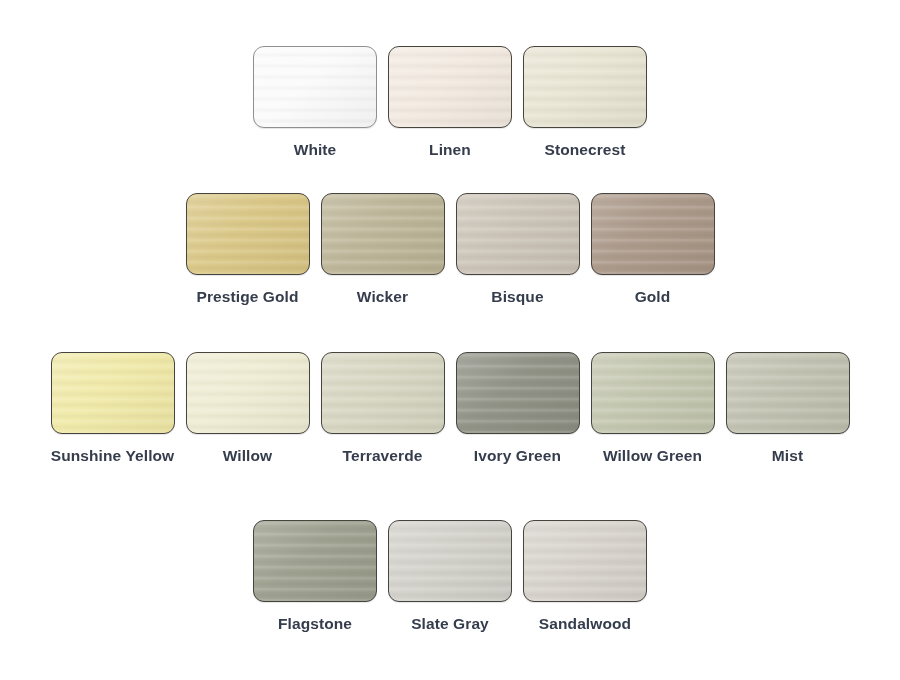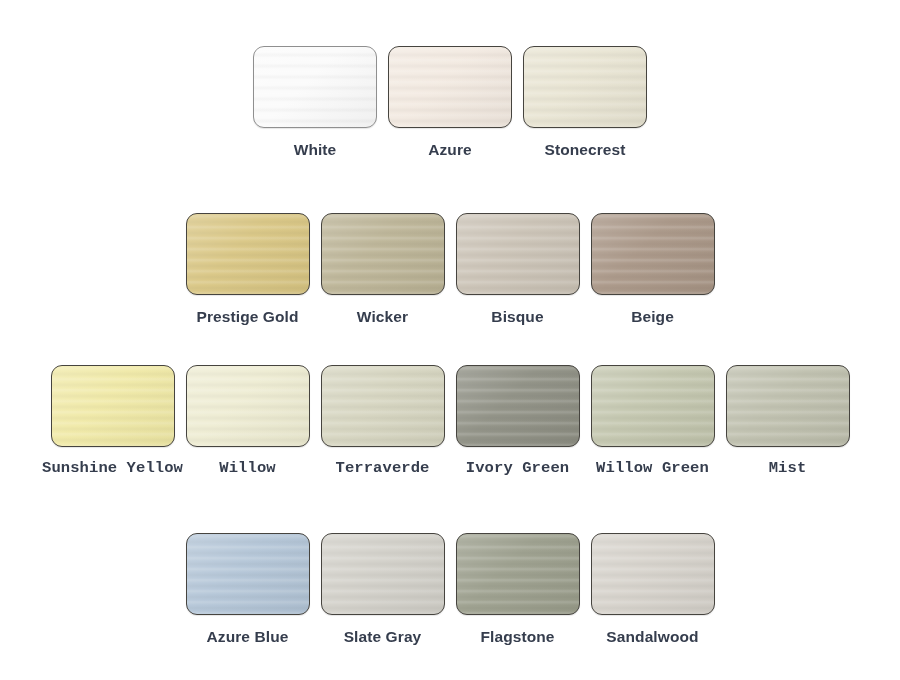--- a/index.html
+++ b/index.html
@@ -17,33 +17,32 @@
 
   #palette {
     width: 900px;
     height: 680px;
     position: relative;
     box-sizing: border-box;
     padding-top: 46px;
     display: flex;
     flex-direction: column;
     align-items: center;
-    gap: 20px;
   }
 
   .swatch-row {
     display: flex;
     flex-direction: row;
     justify-content: center;
     align-items: flex-start;
   }
 
   .row-gap-1 { margin-bottom: 35px; }
-  .row-gap-2 { margin-bottom: 21px; }
-  .row-gap-3 { margin-bottom: 36px; font-family: Liberation Mono, monospace; }
+  .row-gap-2 { margin-bottom: 48px; }
+  .row-gap-3 { margin-bottom: 56px; }
 
   .swatch-cell {
     width: 135px;
     display: flex;
     flex-direction: column;
     align-items: center;
   }
 
   .chip {
     width: 124px;
@@ -106,21 +105,21 @@
 <body style="background: rgb(255, 255, 255);">
 
 <div id="palette">
     <div class="swatch-row row-gap-1">
       <div class="swatch-cell">
         <div class="chip light-border" style="background-color: rgb(251, 251, 251);"></div>
         <div class="swatch-label">White</div>
       </div>
       <div class="swatch-cell">
         <div class="chip" style="background-color: rgb(242, 233, 224);"></div>
-        <div class="swatch-label">Azure</div>
+        <div class="swatch-label">Linen</div>
       </div>
       <div class="swatch-cell">
         <div class="chip" style="background-color: rgb(232, 228, 210);"></div>
         <div class="swatch-label">Stonecrest</div>
       </div>
     </div>
     <div class="swatch-row row-gap-2">
       <div class="swatch-cell">
         <div class="chip" style="background-color: rgb(217, 198, 131);"></div>
         <div class="swatch-label">Prestige Gold</div>
@@ -128,21 +127,21 @@
       <div class="swatch-cell">
         <div class="chip" style="background-color: rgb(188, 180, 150);"></div>
         <div class="swatch-label">Wicker</div>
       </div>
       <div class="swatch-cell">
         <div class="chip" style="background-color: rgb(203, 195, 182);"></div>
         <div class="swatch-label">Bisque</div>
       </div>
       <div class="swatch-cell">
         <div class="chip" style="background-color: rgb(169, 150, 134);"></div>
-        <div class="swatch-label">Beige</div>
+        <div class="swatch-label">Gold</div>
       </div>
     </div>
     <div class="swatch-row row-gap-3">
       <div class="swatch-cell">
         <div class="chip" style="background-color: rgb(240, 233, 166);"></div>
         <div class="swatch-label">Sunshine Yellow</div>
       </div>
       <div class="swatch-cell">
         <div class="chip" style="background-color: rgb(238, 236, 210);"></div>
         <div class="swatch-label">Willow</div>
@@ -159,29 +158,25 @@
         <div class="chip" style="background-color: rgb(195, 198, 174);"></div>
         <div class="swatch-label">Willow Green</div>
       </div>
       <div class="swatch-cell">
         <div class="chip" style="background-color: rgb(191, 192, 174);"></div>
         <div class="swatch-label">Mist</div>
       </div>
     </div>
     <div class="swatch-row row-gap-4">
       <div class="swatch-cell">
-        <div class="chip" style="background-color: rgb(179, 197, 215);"></div>
-        <div class="swatch-label">Azure Blue</div>
+        <div class="chip" style="background-color: rgb(155, 158, 140);"></div>
+        <div class="swatch-label">Flagstone</div>
       </div>
       <div class="swatch-cell">
         <div class="chip" style="background-color: rgb(210, 208, 201);"></div>
         <div class="swatch-label">Slate Gray</div>
-      </div>
-      <div class="swatch-cell">
-        <div class="chip" style="background-color: rgb(155, 158, 140);"></div>
-        <div class="swatch-label">Flagstone</div>
       </div>
       <div class="swatch-cell">
         <div class="chip" style="background-color: rgb(214, 210, 203);"></div>
         <div class="swatch-label">Sandalwood</div>
       </div>
     </div>
   </div>
 
 </body></html>

